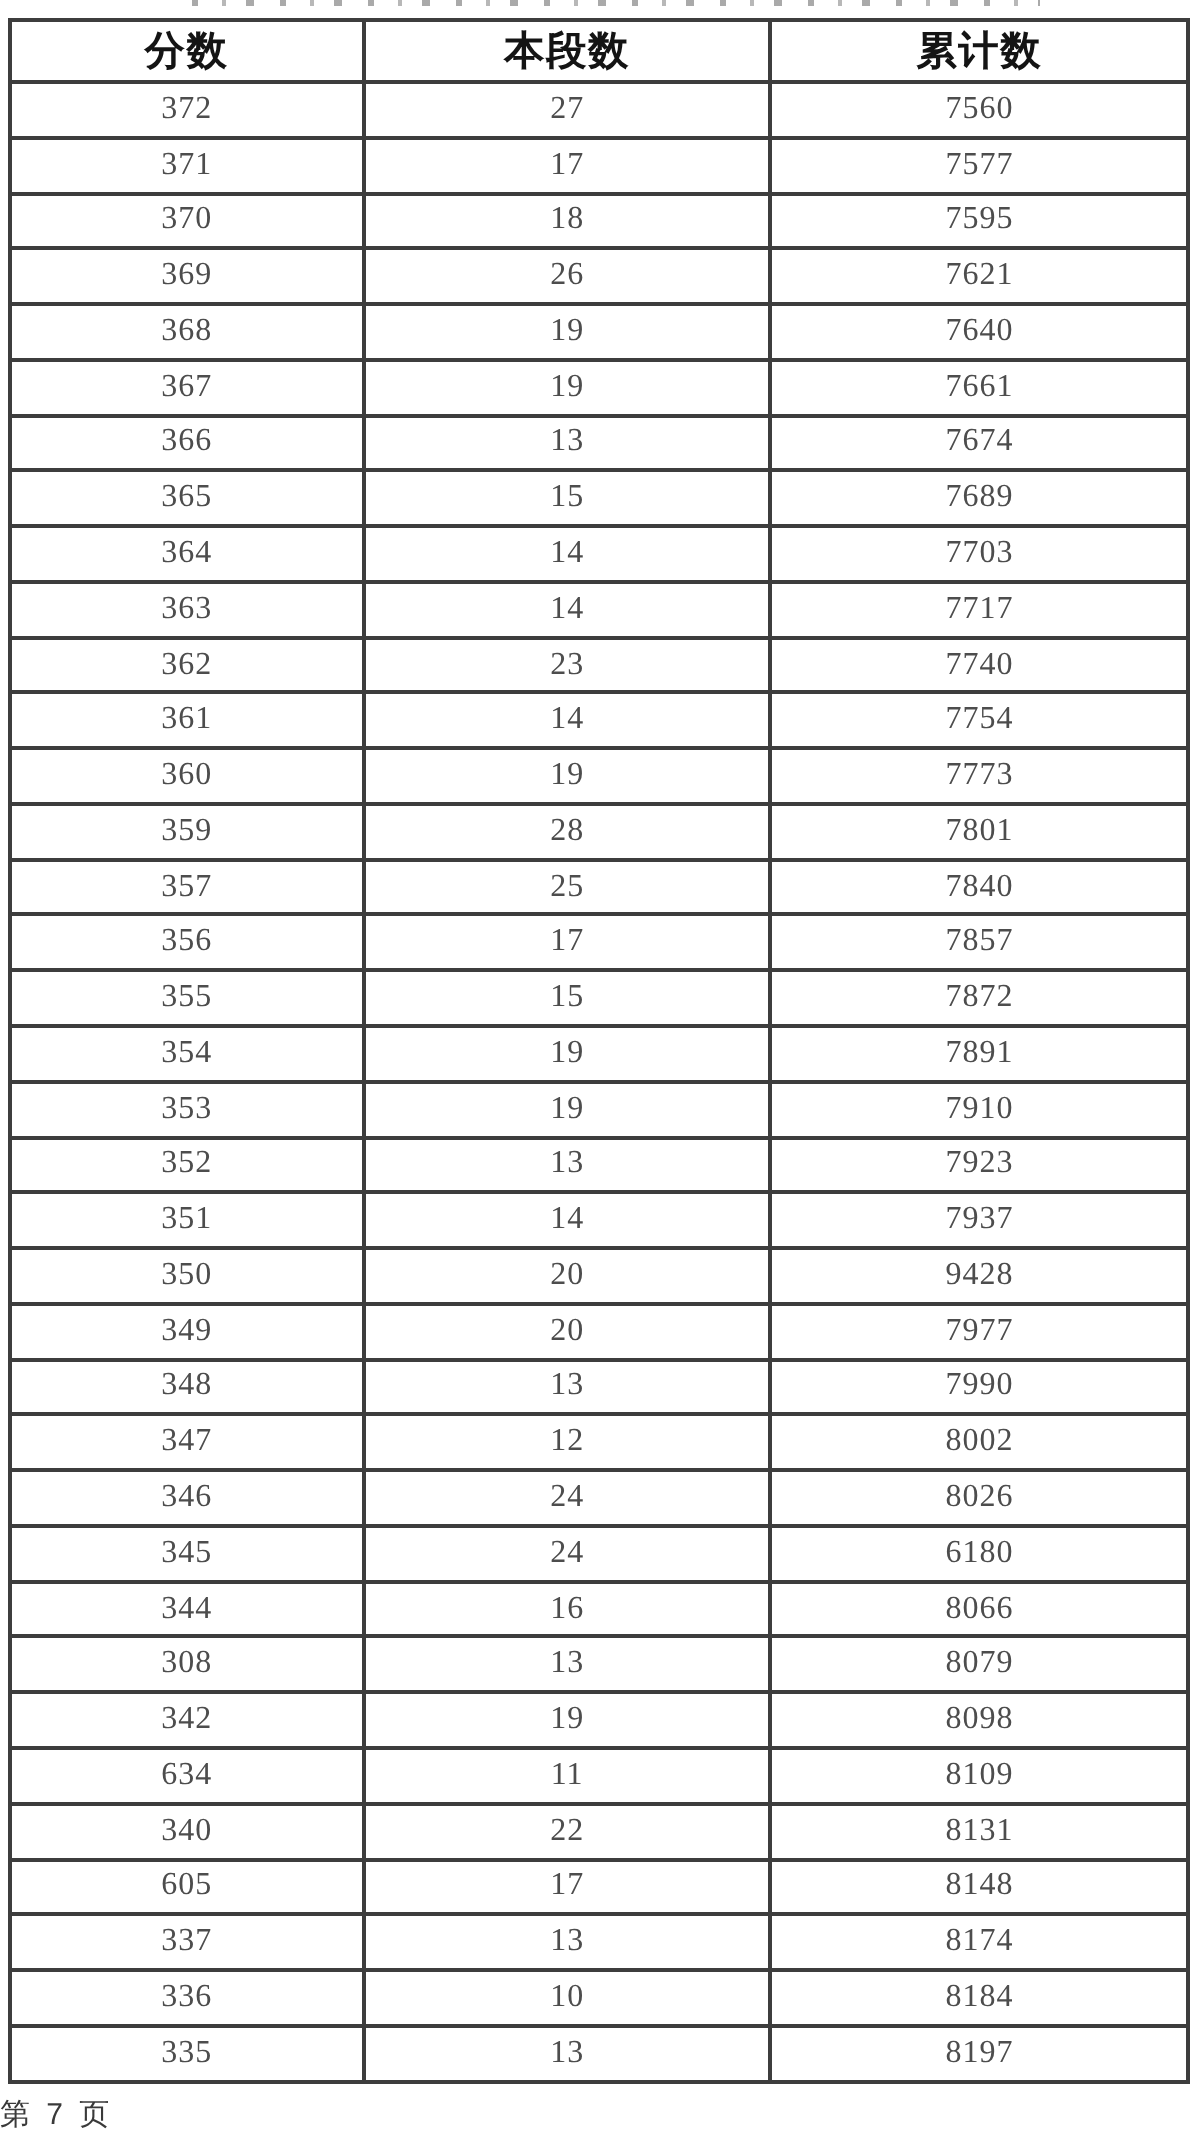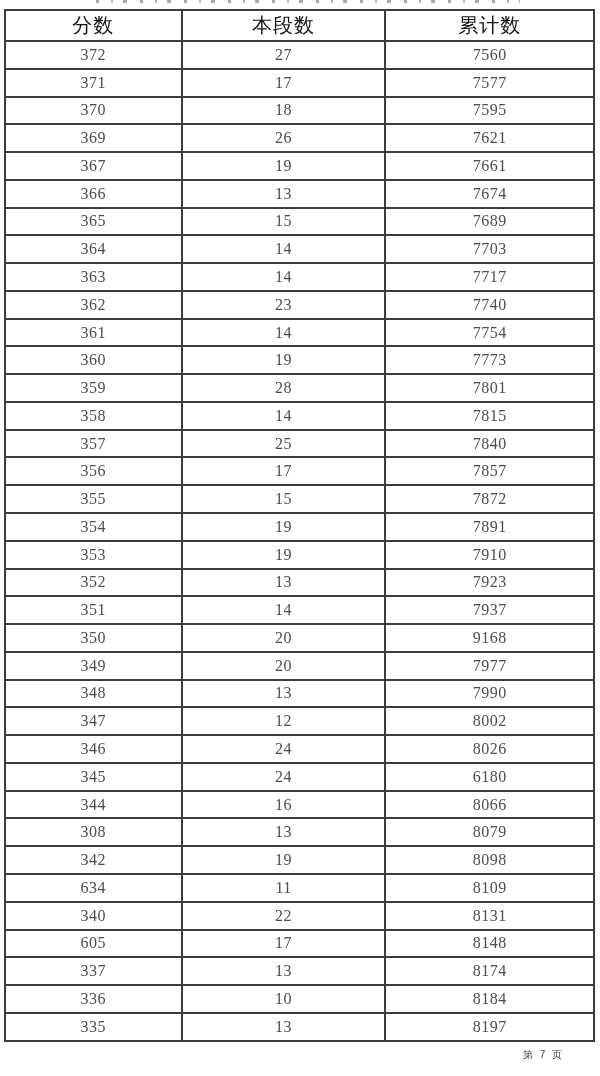--- a/index.html
+++ b/index.html
@@ -41,38 +41,38 @@
   .score-table th, .score-table td {
     border: 2px solid #3d3d3d;
     text-align: center;
     vertical-align: middle;
     padding: 0;
     overflow: hidden;
   }
   .score-table thead tr { height: 31px; }
   .score-table th {
     font-family: "Liberation Sans", sans-serif;
-    font-weight: normal;
+    font-weight: bold;
     font-size: 20px;
     color: #141414;
     letter-spacing: 1px;
   }
   .score-table td {
     font-family: "Liberation Serif", serif;
     font-size: 16px;
     color: #4d4d4d;
     letter-spacing: 0.5px;
   }
   .page-footer {
     position: absolute;
     top: 1048px; left: 0;
     width: 564px;
-    text-align: right;
+    text-align: left;
     font-family: "Liberation Sans", sans-serif;
-    font-size: 10px;
+    font-size: 15px;
     color: #3a3a3a;
     letter-spacing: 2px;
   }
 </style>
 </head>
 <body>
 
 <div class="page">
 
   <div class="title-remnant"></div>
@@ -105,20 +105,25 @@
           <td>370</td>
           <td>18</td>
           <td>7595</td>
         </tr>
         <tr>
           <td>369</td>
           <td>26</td>
           <td>7621</td>
         </tr>
         <tr>
+          <td>368</td>
+          <td>19</td>
+          <td>7640</td>
+        </tr>
+        <tr>
           <td>367</td>
           <td>19</td>
           <td>7661</td>
         </tr>
         <tr>
           <td>366</td>
           <td>13</td>
           <td>7674</td>
         </tr>
         <tr>
@@ -150,25 +155,20 @@
           <td>360</td>
           <td>19</td>
           <td>7773</td>
         </tr>
         <tr>
           <td>359</td>
           <td>28</td>
           <td>7801</td>
         </tr>
         <tr>
-          <td>358</td>
-          <td>14</td>
-          <td>7815</td>
-        </tr>
-        <tr>
           <td>357</td>
           <td>25</td>
           <td>7840</td>
         </tr>
         <tr>
           <td>356</td>
           <td>17</td>
           <td>7857</td>
         </tr>
         <tr>
@@ -192,21 +192,21 @@
           <td>7923</td>
         </tr>
         <tr>
           <td>351</td>
           <td>14</td>
           <td>7937</td>
         </tr>
         <tr>
           <td>350</td>
           <td>20</td>
-          <td>9168</td>
+          <td>9428</td>
         </tr>
         <tr>
           <td>349</td>
           <td>20</td>
           <td>7977</td>
         </tr>
         <tr>
           <td>348</td>
           <td>13</td>
           <td>7990</td>

